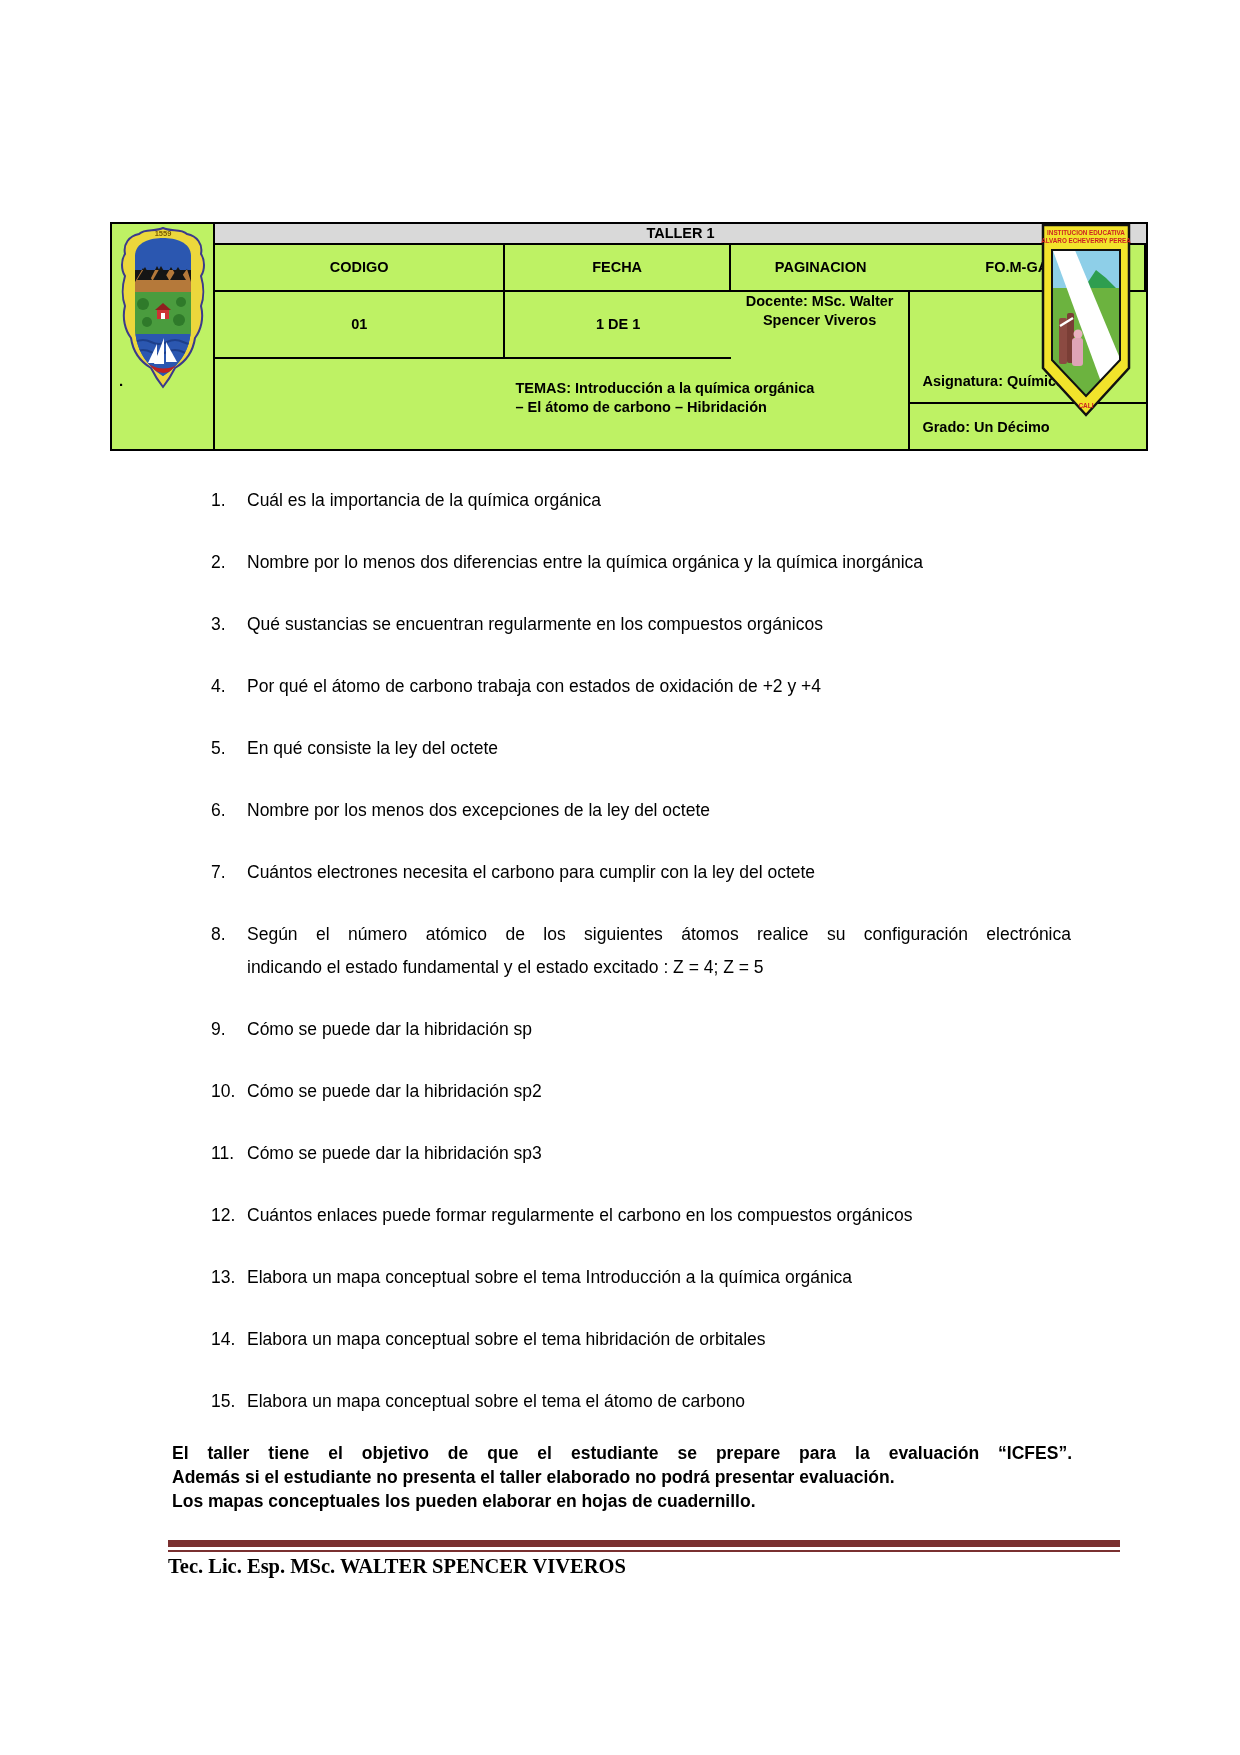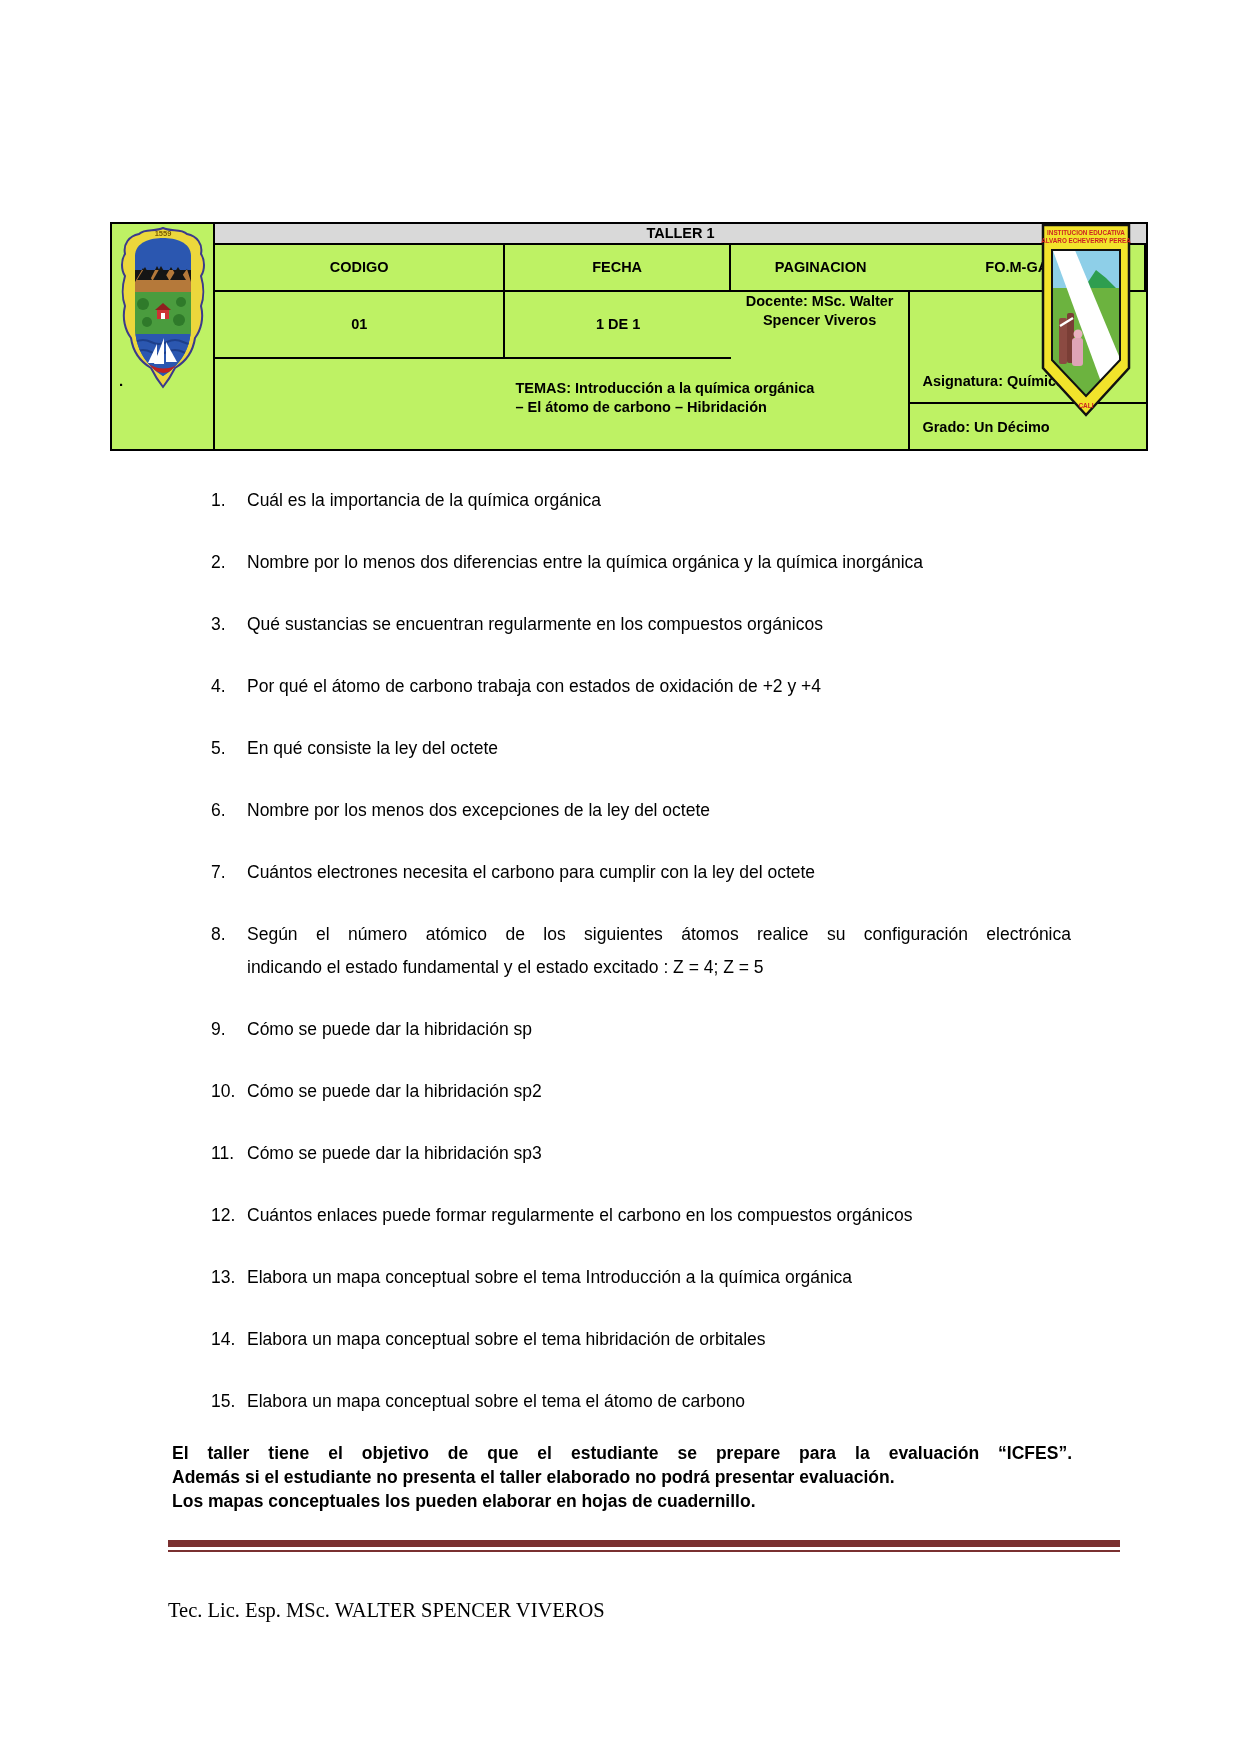--- a/index.html
+++ b/index.html
@@ -58,21 +58,21 @@
   .note {
     position:absolute; left:172px; top:1441px; width:900px;
     font-weight:bold; font-size:17.5px; line-height:24px;
   }
   .note .jline { text-align:justify; text-align-last:justify; }
   .rule { position:absolute; left:168px; top:1540px; width:952px; }
   .rule-bar  { height:7px; background:#7A3030; }
   .rule-line { height:2px; background:#7A3030; margin-top:3px; }
   .signature {
     position:absolute; left:168px; top:1555px;
-    font-family:"Liberation Serif", serif; font-weight:normal; font-size:20.5px;margin-top:44px;
+    font-family:"Liberation Serif", serif; font-weight:bold; font-size:20.5px;
   }
 </style>
 </head>
 <body>
 
 <div class="hdr">
 
   <div class="crest-cell">
     <svg width="88" height="164" viewBox="0 0 88 164">
       <defs>

